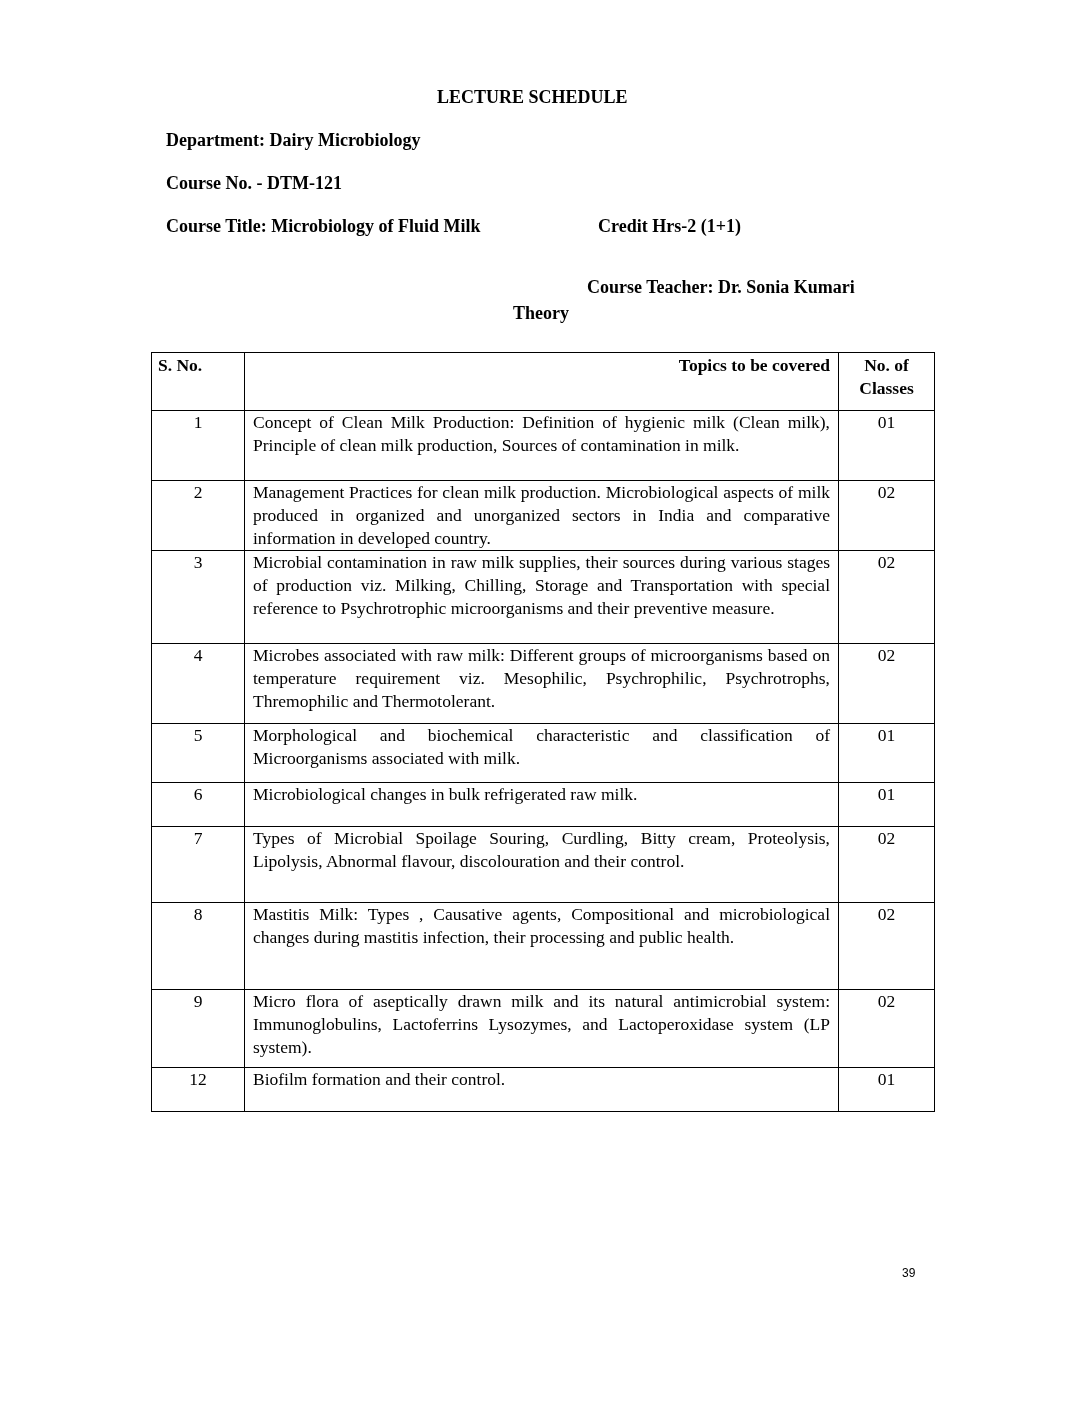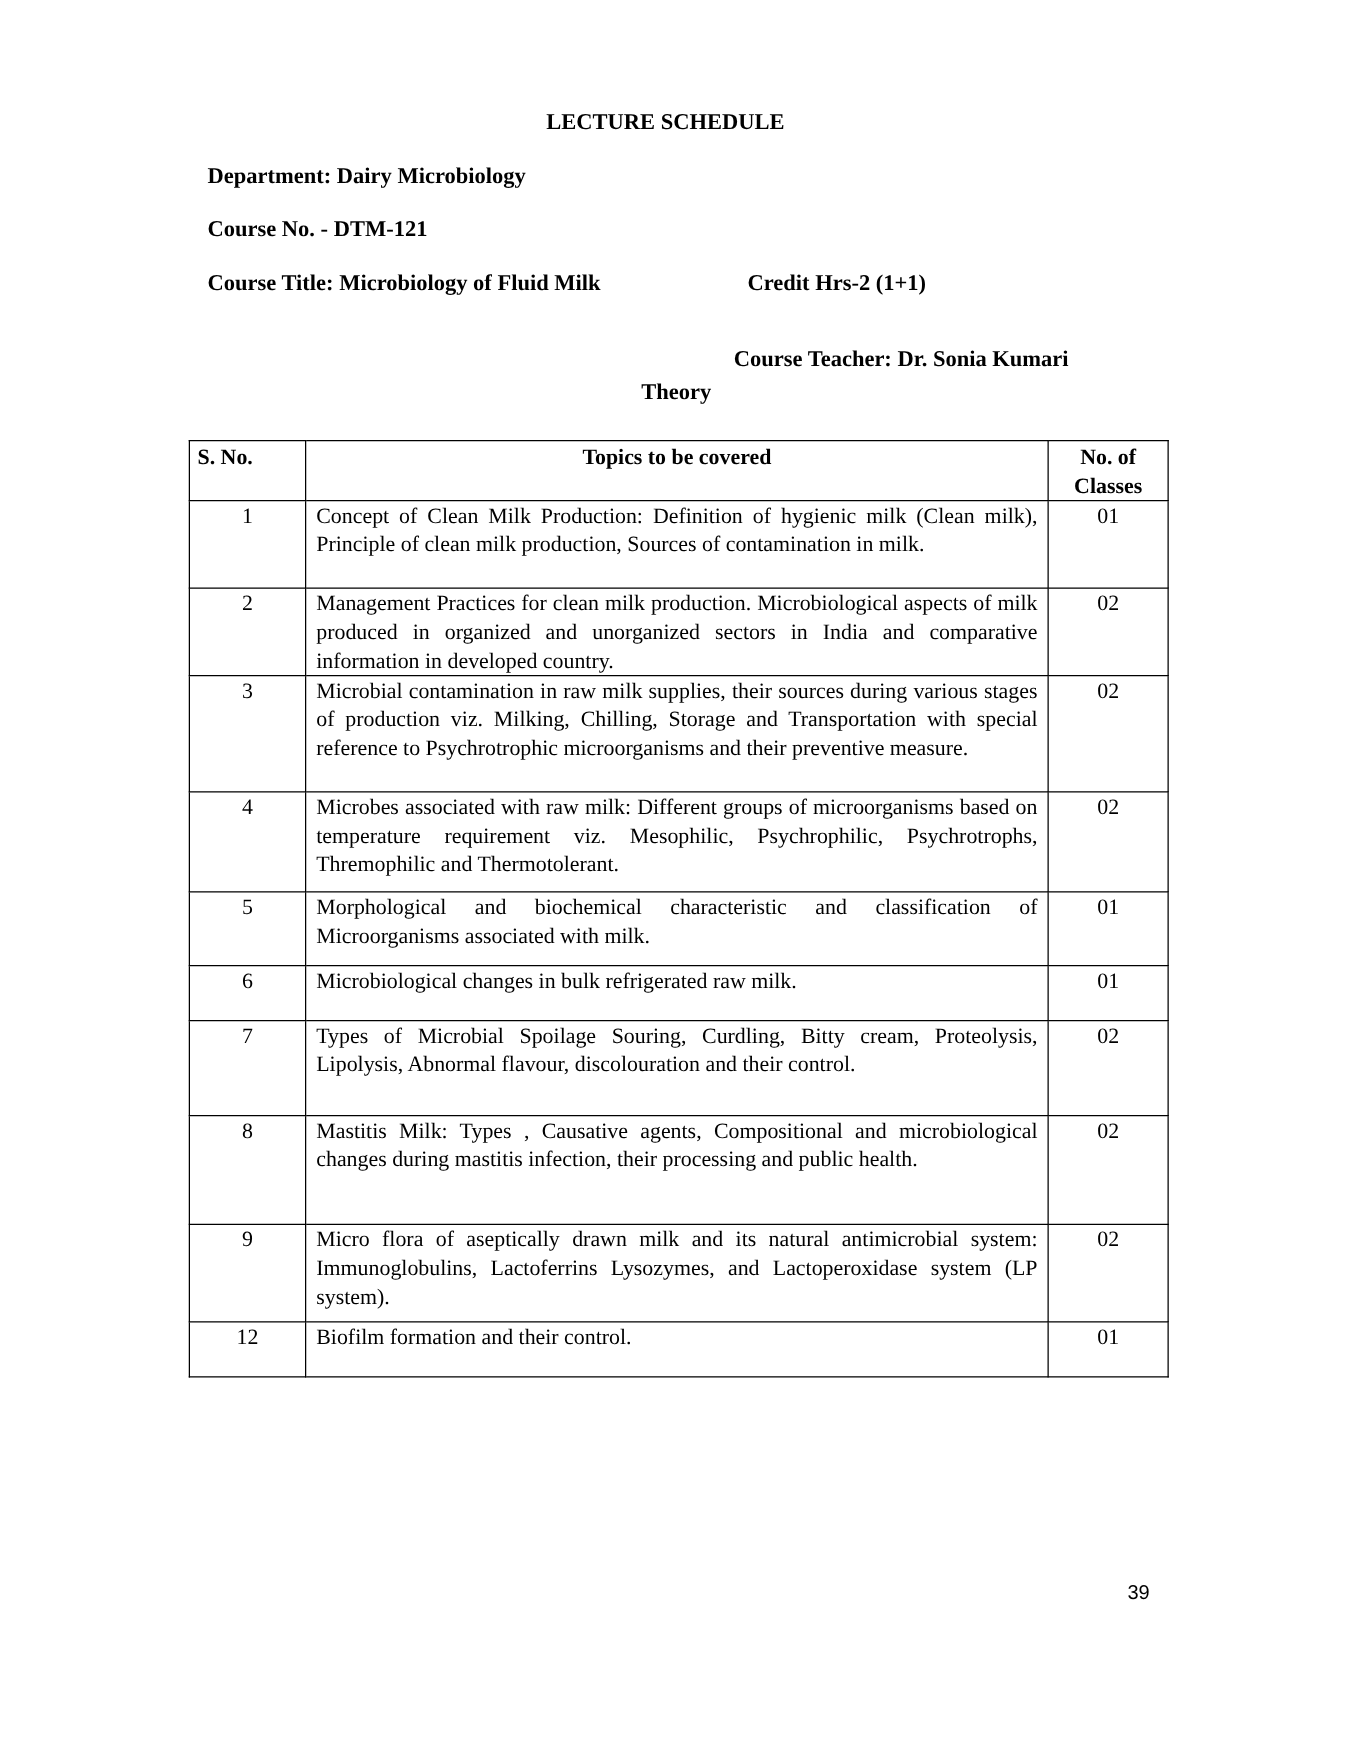--- a/index.html
+++ b/index.html
@@ -5,47 +5,47 @@
   html, body { margin: 0; padding: 0; background: #ffffff; }
   body { width: 1088px; height: 1408px; position: relative; overflow: hidden;
          font-family: "Liberation Serif", "DejaVu Serif", serif; color: #000; }
   .abs { position: absolute; white-space: nowrap; }
   .bold { font-weight: bold; font-size: 18px; }
   .u { text-decoration-thickness: 2px; text-underline-offset: 3px; }
   #schedule-table { position: absolute; left: 151px; top: 352px; width: 783px;
                     border-collapse: collapse; table-layout: fixed; }
   #schedule-table td, #schedule-table th { border: 1.5px solid #000; vertical-align: top;
                     font-size: 17.5px; line-height: 23px; padding: 0 8px; }
-  #schedule-table th { font-weight: bold; text-align: center; padding-top: 1px; }
+  #schedule-table th { font-weight: bold; text-align: right; padding-top: 1px; }
   #schedule-table th.sno-h { text-align: left; padding-left: 6px; }
   #schedule-table th.cls-h { text-align: center; }
   #schedule-table td.sno, #schedule-table td.cls { text-align: center; }
   #schedule-table td.topic { text-align: justify; text-align-last: left; }
-  .page-num { font-family: "Liberation Sans", "DejaVu Sans", sans-serif; font-size: 16px; }
+  .page-num { font-family: "Liberation Sans", "DejaVu Sans", sans-serif; font-size: 12px; }
 </style>
 </head>
 <body>
 
 <div>
   <div class="abs bold u" style="left:437px; top:87px;">LECTURE SCHEDULE</div>
   <div class="abs bold" style="left:166px; top:130px;">Department: Dairy Microbiology</div>
   <div class="abs bold" style="left:166px; top:173px;">Course No. -  DTM-121</div>
   <div class="abs bold" style="left:166px; top:216px;">Course Title: Microbiology of Fluid Milk</div>
   <div class="abs bold" style="left:598px; top:216px;">Credit Hrs-2 (1+1)</div>
   <div class="abs bold" style="left:587px; top:259px;margin-top:18px;">Course Teacher: Dr. Sonia Kumari</div>
   <div class="abs bold u" style="left:513px; top:303px;">Theory</div>
 
   <table id="schedule-table">
     <colgroup>
       <col style="width:93px">
       <col style="width:594px">
       <col style="width:96px">
     </colgroup>
     <thead>
-      <tr style="height:48px">
+      <tr style="height:58px">
         <th class="sno-h">S. No.</th>
         <th>Topics to be covered</th>
         <th class="cls-h">
             <span style="display:block;width:70px;margin:0 auto;white-space:normal;text-align:center;">No. of Classes</span>
           </th>
       </tr>
     </thead>
     <tbody id="rows">
         <tr style="height: 70px;">
           <td class="sno">1</td>

